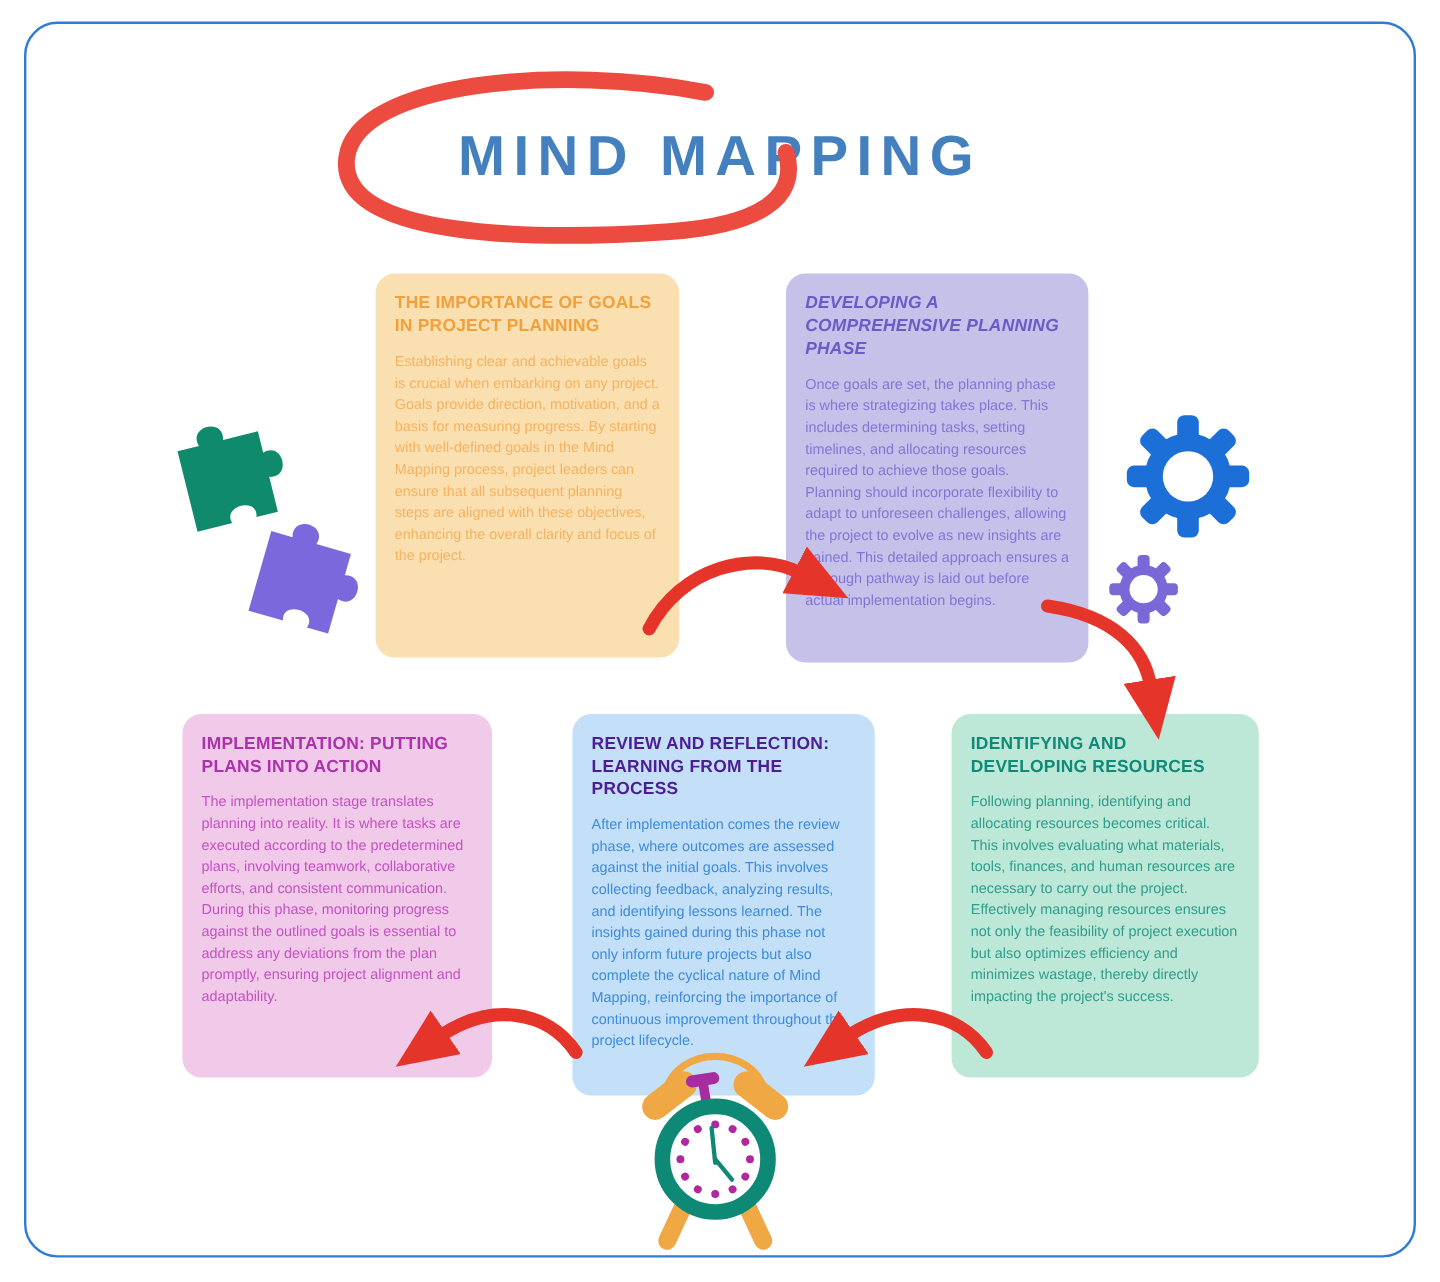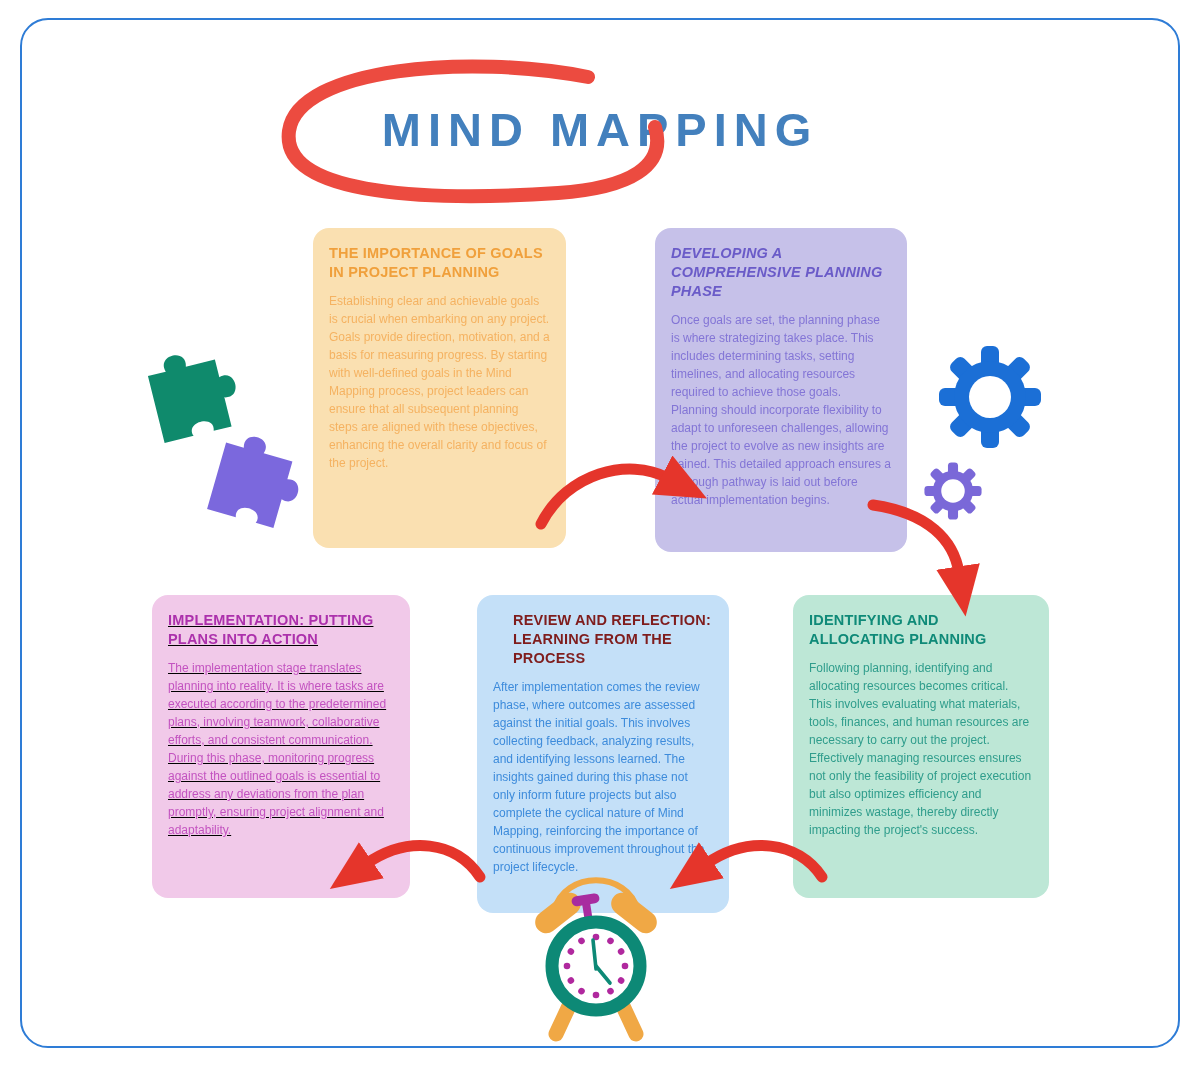--- a/index.html
+++ b/index.html
@@ -8,21 +8,21 @@
   .frame{position:absolute;left:20px;top:18px;right:20px;bottom:20px;border:2.5px solid #2E7CD6;border-radius:28px;pointer-events:none;}
   .title{position:absolute;left:300px;top:102px;width:600px;text-align:center;
          font-size:47px;font-weight:900;letter-spacing:7px;color:#4380BD;}
   .card{position:absolute;border-radius:16px;padding:16px 16px 0 16px;box-sizing:border-box;}
   .card h3{margin:0 0 10px 0;font-size:14.5px;line-height:19px;font-weight:bold;letter-spacing:.2px;}
   .card p{margin:0;font-size:12px;line-height:18px;}
   .card-goals{left:313px;top:228px;width:253px;height:320px;}
   .card-planning{left:655px;top:228px;width:252px;height:324px;}
   .card-resources{left:793px;top:595px;width:256px;height:303px;}
   .card-review{left:477px;top:595px;width:252px;height:318px;}
-  .card-implementation{left:152px;top:595px;width:258px;height:303px;text-decoration:underline;}
+  .card-implementation{left:152px;top:595px;width:258px;height:303px;}
   .overlay{position:absolute;left:0;top:0;width:1200px;height:1068px;pointer-events:none;}
 </style>
 </head>
 <body>
 
 <div class="canvas">
 
   <div class="frame"></div>
 
   <div class="title">MIND MAPPING</div>
@@ -31,26 +31,26 @@
     <h3 style="color: rgb(240, 160, 60);">THE IMPORTANCE OF GOALS IN PROJECT PLANNING</h3>
     <p style="color: rgb(245, 178, 97);">Establishing clear and achievable goals is crucial when embarking on any project. Goals provide direction, motivation, and a basis for measuring progress. By starting with well-defined goals in the Mind Mapping process, project leaders can ensure that all subsequent planning steps are aligned with these objectives, enhancing the overall clarity and focus of the project.</p>
   </div>
 
   <div class="card card-planning" style="background: rgb(198, 193, 233);">
     <h3 style="color: rgb(106, 91, 200); font-style: italic;">DEVELOPING A COMPREHENSIVE PLANNING PHASE</h3>
     <p style="color: rgb(131, 117, 214);">Once goals are set, the planning phase is where strategizing takes place. This includes determining tasks, setting timelines, and allocating resources required to achieve those goals. Planning should incorporate flexibility to adapt to unforeseen challenges, allowing the project to evolve as new insights are gained. This detailed approach ensures a thorough pathway is laid out before actual implementation begins.</p>
   </div>
 
   <div class="card card-resources" style="background: rgb(189, 231, 214);">
-    <h3 style="color: rgb(15, 138, 120);">IDENTIFYING AND ALLOCATING PLANNING</h3>
+    <h3 style="color: rgb(15, 138, 120);">IDENTIFYING AND DEVELOPING RESOURCES</h3>
     <p style="color: rgb(47, 157, 140);">Following planning, identifying and allocating resources becomes critical. This involves evaluating what materials, tools, finances, and human resources are necessary to carry out the project. Effectively managing resources ensures not only the feasibility of project execution but also optimizes efficiency and minimizes wastage, thereby directly impacting the project's success.</p>
   </div>
 
   <div class="card card-review" style="background: rgb(196, 224, 248);">
-    <h3 style="color: #7f1d1d; margin-left: 20px;">REVIEW AND REFLECTION: LEARNING FROM THE PROCESS</h3>
+    <h3 style="color: #4c1d95;">REVIEW AND REFLECTION: LEARNING FROM THE PROCESS</h3>
     <p style="color: rgb(61, 139, 219);">After implementation comes the review phase, where outcomes are assessed against the initial goals. This involves collecting feedback, analyzing results, and identifying lessons learned. The insights gained during this phase not only inform future projects but also complete the cyclical nature of Mind Mapping, reinforcing the importance of continuous improvement throughout the project lifecycle.</p>
   </div>
 
   <div class="card card-implementation" style="background: rgb(241, 201, 233);">
     <h3 style="color: rgb(172, 49, 172);">IMPLEMENTATION: PUTTING PLANS INTO ACTION</h3>
     <p style="color: rgb(195, 83, 192);">The implementation stage translates planning into reality. It is where tasks are executed according to the predetermined plans, involving teamwork, collaborative efforts, and consistent communication. During this phase, monitoring progress against the outlined goals is essential to address any deviations from the plan promptly, ensuring project alignment and adaptability.</p>
   </div>
 
   <svg class="overlay" viewBox="0 0 1200 1068">
     <defs>

